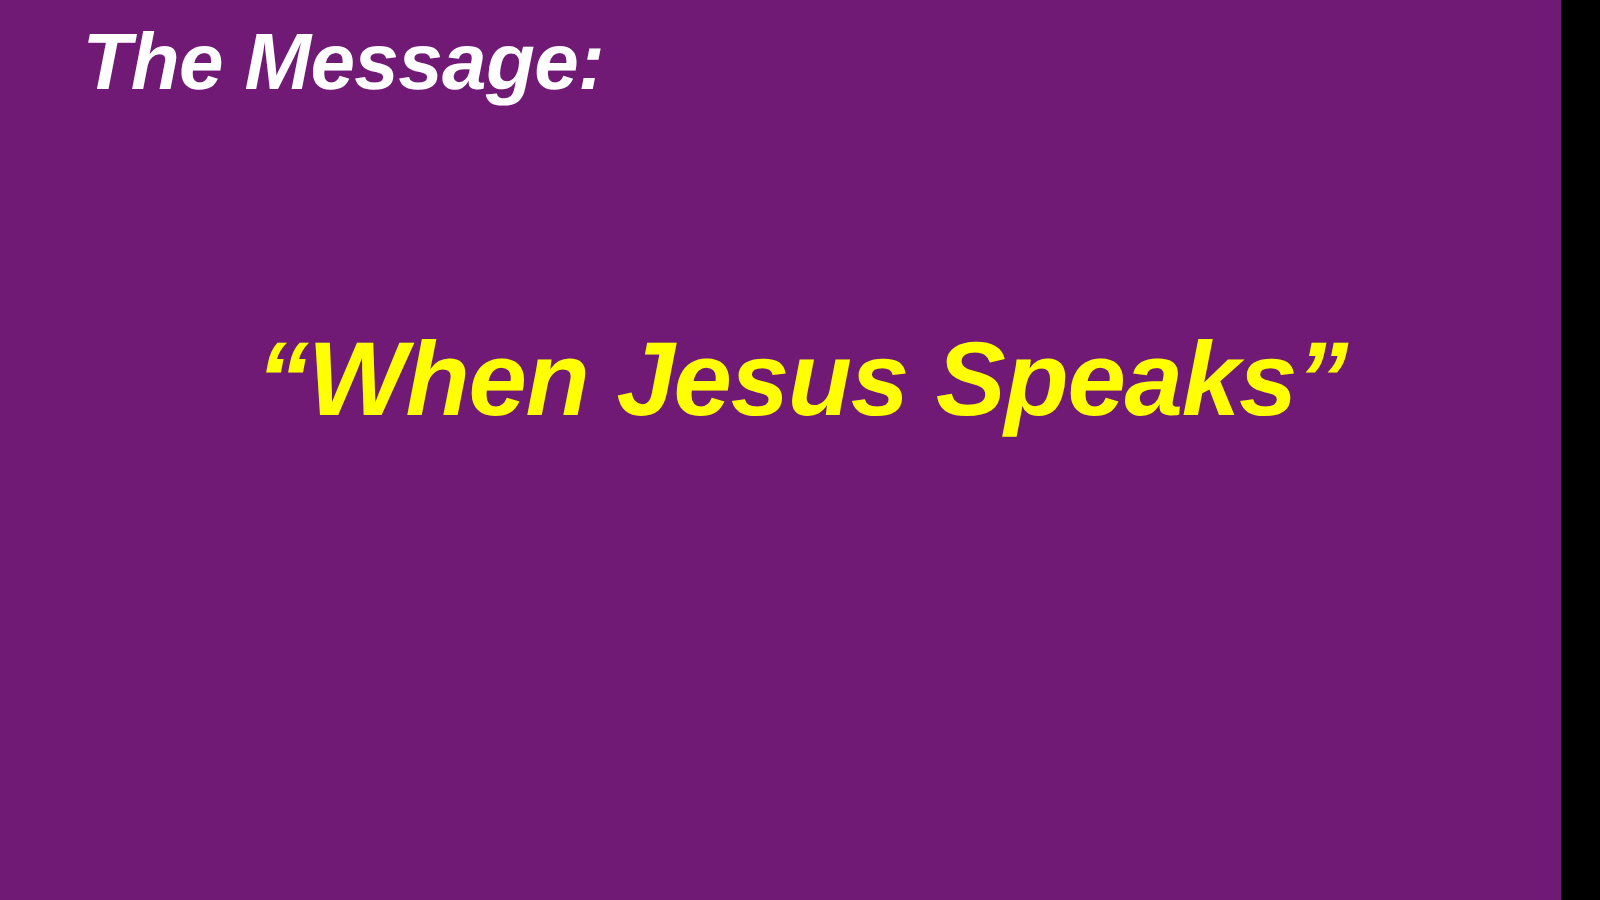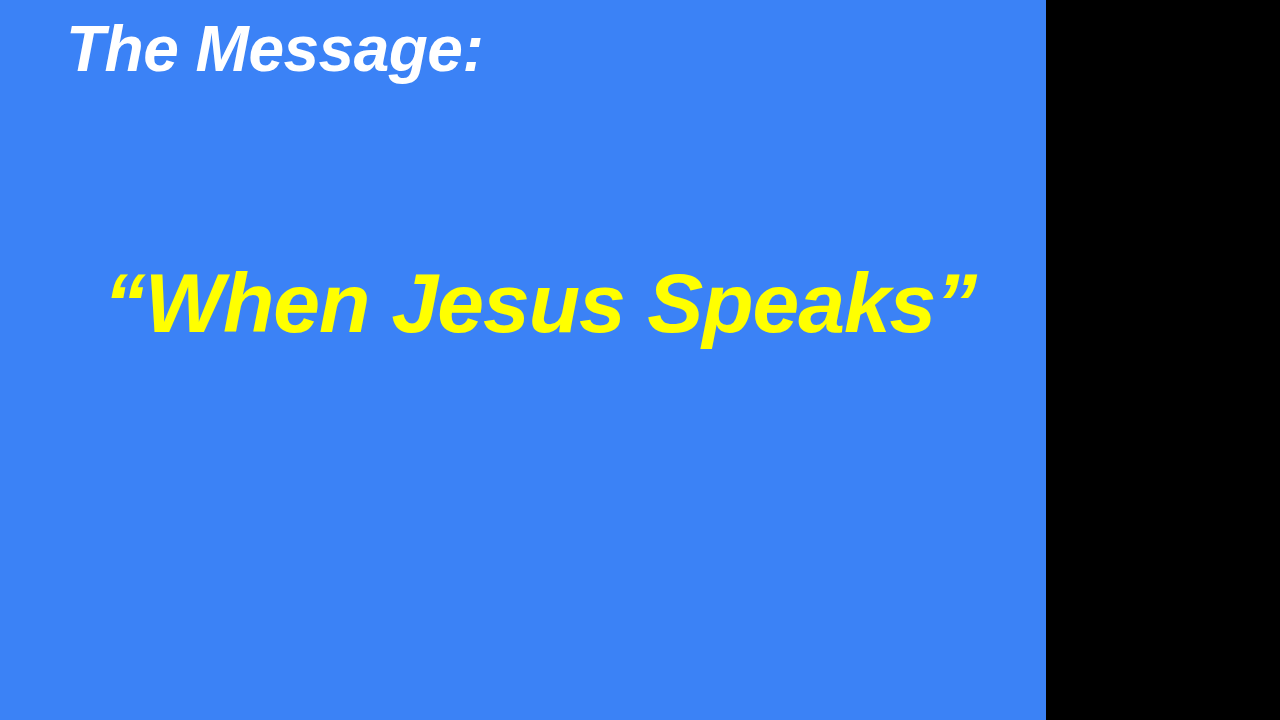--- a/index.html
+++ b/index.html
@@ -10,23 +10,23 @@
   body {
     width: 1280px;
     height: 720px;
     overflow: hidden;
     font-family: "Liberation Sans", "DejaVu Sans", sans-serif;
     -webkit-font-smoothing: antialiased;
   }
 
   #slide {
     position: relative;
-    width: 1046px;
+    width: 1249px;
     height: 720px;
-    background: #3b82f6;
+    background: #701a75;
   }
 
   
   #slide-heading {
     position: absolute;
     left: 66px;
     top: 17px;
     font-size: 64px;
     line-height: 1;
     font-weight: bold;

